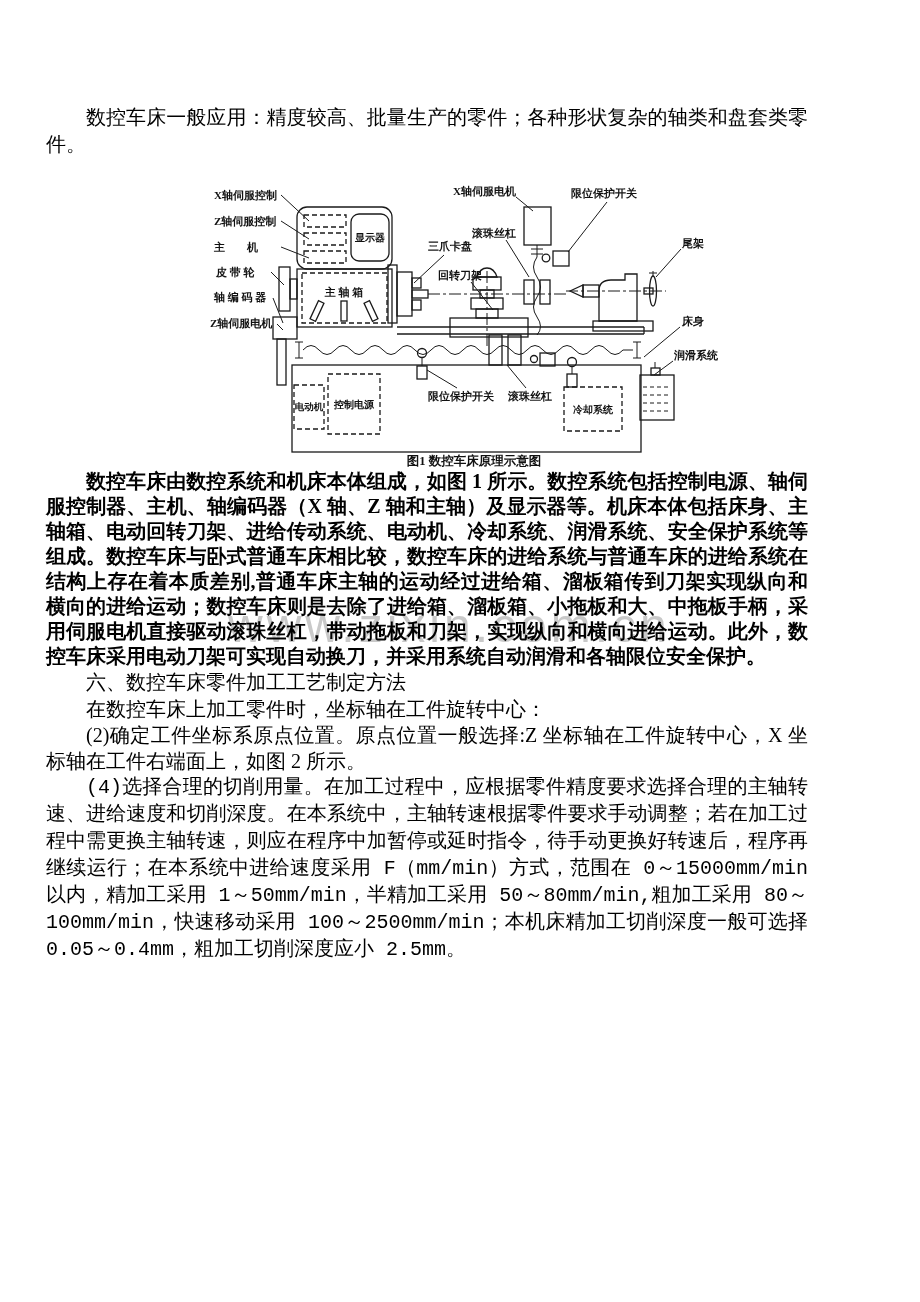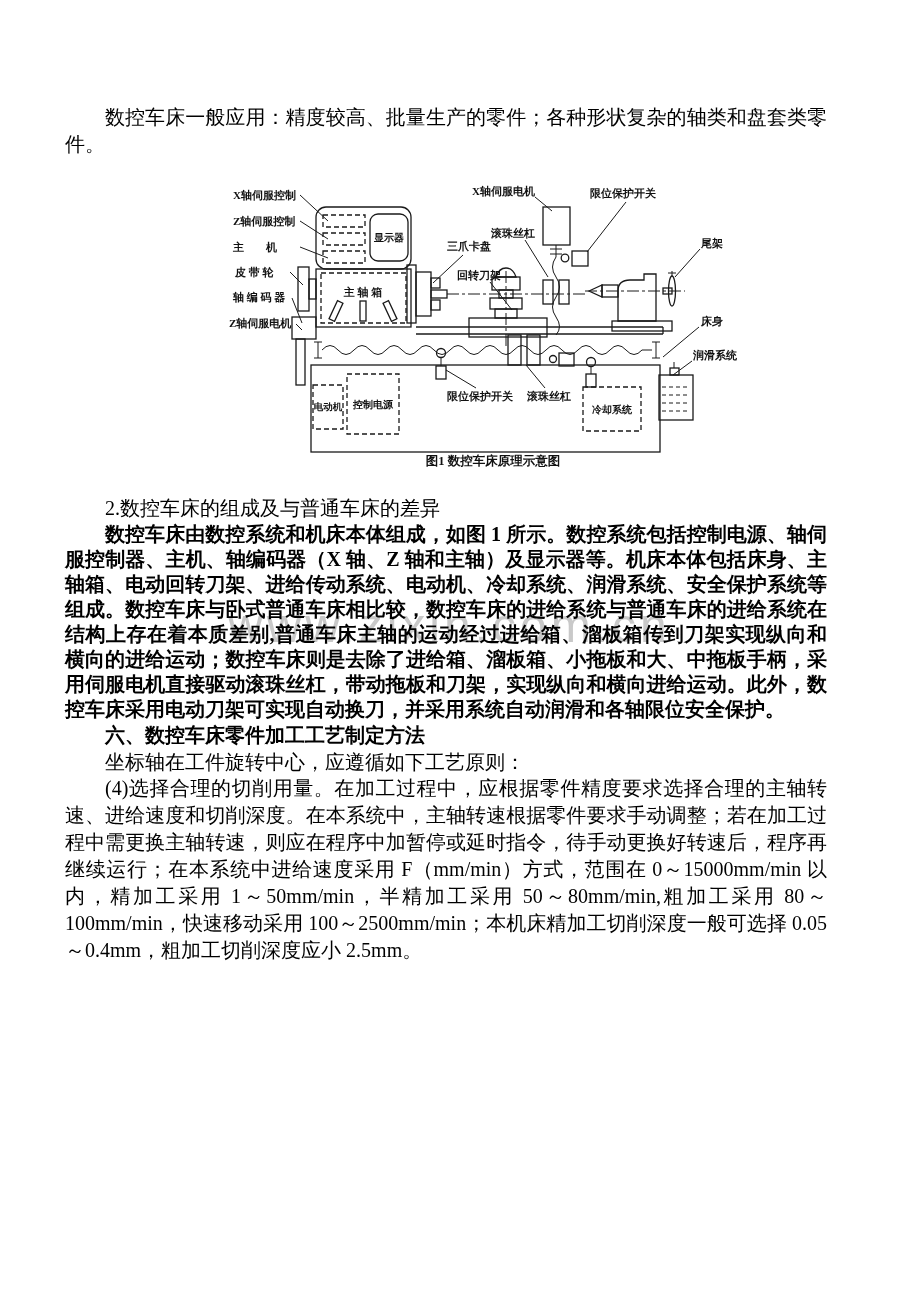--- a/index.html
+++ b/index.html
@@ -7,34 +7,34 @@
     width:920px;height:1302px;background:#ffffff;position:relative;overflow:hidden;
     font-family:"Liberation Serif","DejaVu Serif",serif;color:#000;
   }
   .watermark{
     position:absolute;left:228px;top:598px;z-index:0;
     font-family:"Liberation Sans","DejaVu Sans",sans-serif;
     font-size:48px;color:#c9c9c9;letter-spacing:4px;white-space:nowrap;
     user-select:none;
   }
   .doc{
-    position:absolute;left:65px;top:0;width:762px;z-index:1;
+    position:absolute;left:46px;top:0;width:762px;z-index:1;
     font-size:20px;text-align:justify;
   }
   .doc p{margin:0;text-indent:2em;}
   .p-intro{margin-top:104px !important;line-height:27px;}
   .figure-wrap{width:545px;height:292px;margin:19px 0 0 128px;position:relative;}
   .h2-line{margin-top:26px !important;line-height:27px;}
   .p2{line-height:25px;font-weight:bold;}
-  .h6-line{line-height:27px;font-weight:bold;}
+  .h6-line{line-height:27px;font-weight:normal;}
   .p-principle{line-height:26px;}
   .item1{line-height:26px;}
   .item2{line-height:26px;}
   .item3{line-height:25px;}
-  .item4{line-height:27px;}
+  .item4{line-height:27px;font-family:Liberation Mono, monospace;}
   
   .st{fill:none;stroke:#1a1a1a;stroke-width:1.3;}
   .thin{fill:none;stroke:#1a1a1a;stroke-width:1;}
   .dsh{stroke-dasharray:5 3;}
   .ddot{stroke-dasharray:12 3 3 3;}
   .lbl{font-family:"Liberation Serif","DejaVu Serif",serif;font-size:11px;font-weight:bold;fill:#111;}
   .lbl-s{font-size:10px;}
   .cap{font-size:12.5px;font-weight:bold;}
 </style>
 </head>
@@ -220,18 +220,18 @@
       <text class="lbl" x="397" y="20">限位保护开关</text>
       <text class="lbl" x="508" y="70">尾架</text>
       <text class="lbl" x="508" y="148">床身</text>
       <text class="lbl" x="500" y="182">润滑系统</text>
       <text class="lbl" x="254" y="223">限位保护开关</text>
       <text class="lbl" x="334" y="223">滚珠丝杠</text>
       <text class="lbl cap" x="300" y="288" text-anchor="middle">图1  数控车床原理示意图</text>
     </svg>
   </div>
 
-  <p class="h2-line">2.数控车床的组成及与普通车床的差异</p>
   <p class="p2">数控车床由数控系统和机床本体组成，如图 1 所示。数控系统包括控制电源、轴伺服控制器、主机、轴编码器（X 轴、Z 轴和主轴）及显示器等。机床本体包括床身、主轴箱、电动回转刀架、进给传动系统、电动机、冷却系统、润滑系统、安全保护系统等组成。数控车床与卧式普通车床相比较，数控车床的进给系统与普通车床的进给系统在结构上存在着本质差别,普通车床主轴的运动经过进给箱、溜板箱传到刀架实现纵向和横向的进给运动；数控车床则是去除了进给箱、溜板箱、小拖板和大、中拖板手柄，采用伺服电机直接驱动滚珠丝杠，带动拖板和刀架，实现纵向和横向进给运动。此外，数控车床采用电动刀架可实现自动换刀，并采用系统自动润滑和各轴限位安全保护。</p>
   <p class="h6-line">六、数控车床零件加工工艺制定方法</p>
-  <p class="p-principle">坐标轴在工件旋转中心，应遵循如下工艺原则：</p>
+  <p class="p-principle">在数控车床上加工零件时，坐标轴在工件旋转中心：</p>
+  <p class="item2">(2)确定工件坐标系原点位置。原点位置一般选择:Z 坐标轴在工件旋转中心，X 坐标轴在工件右端面上，如图 2 所示。</p>
   <p class="item4">(4)选择合理的切削用量。在加工过程中，应根据零件精度要求选择合理的主轴转速、进给速度和切削深度。在本系统中，主轴转速根据零件要求手动调整；若在加工过程中需更换主轴转速，则应在程序中加暂停或延时指令，待手动更换好转速后，程序再继续运行；在本系统中进给速度采用 F（mm/min）方式，范围在 0～15000mm/min 以内，精加工采用 1～50mm/min，半精加工采用 50～80mm/min,粗加工采用 80～100mm/min，快速移动采用 100～2500mm/min；本机床精加工切削深度一般可选择 0.05～0.4mm，粗加工切削深度应小 2.5mm。</p>
 </div>
 
 </body></html>

